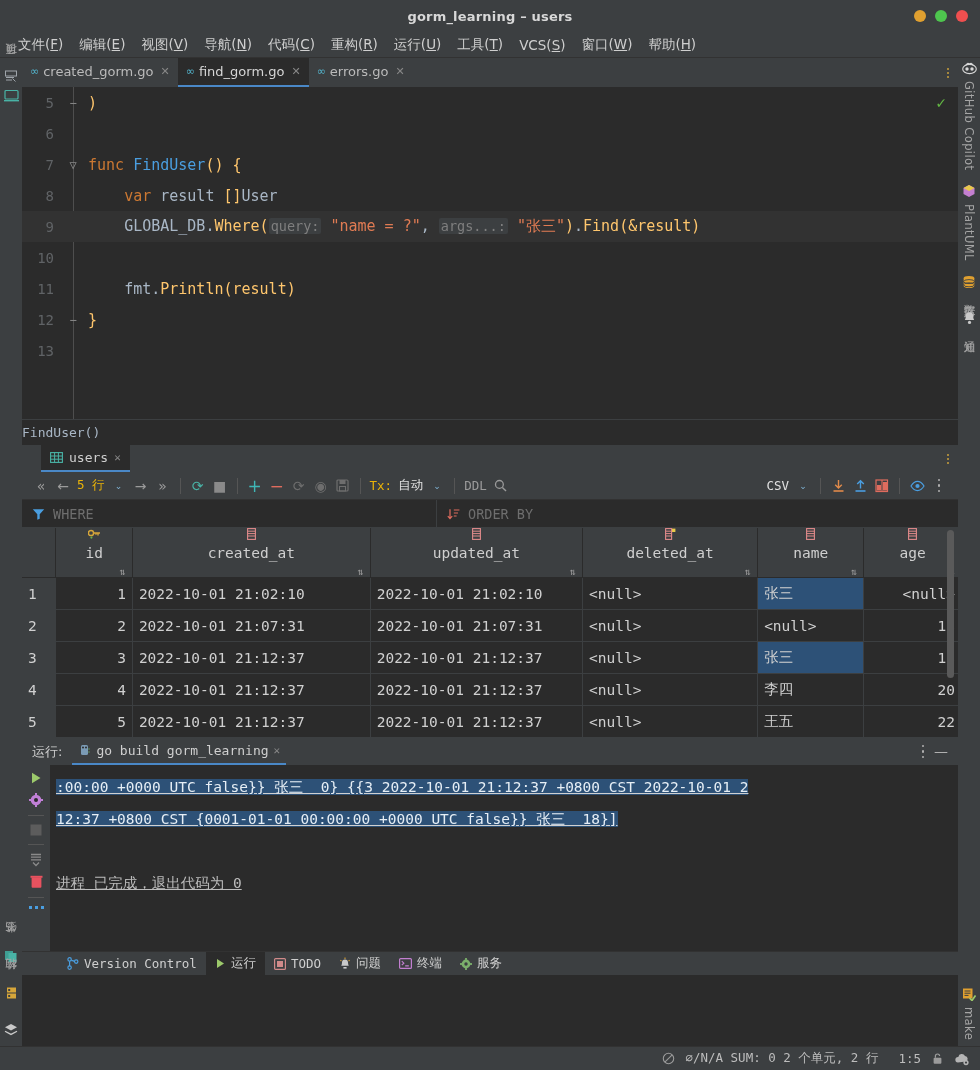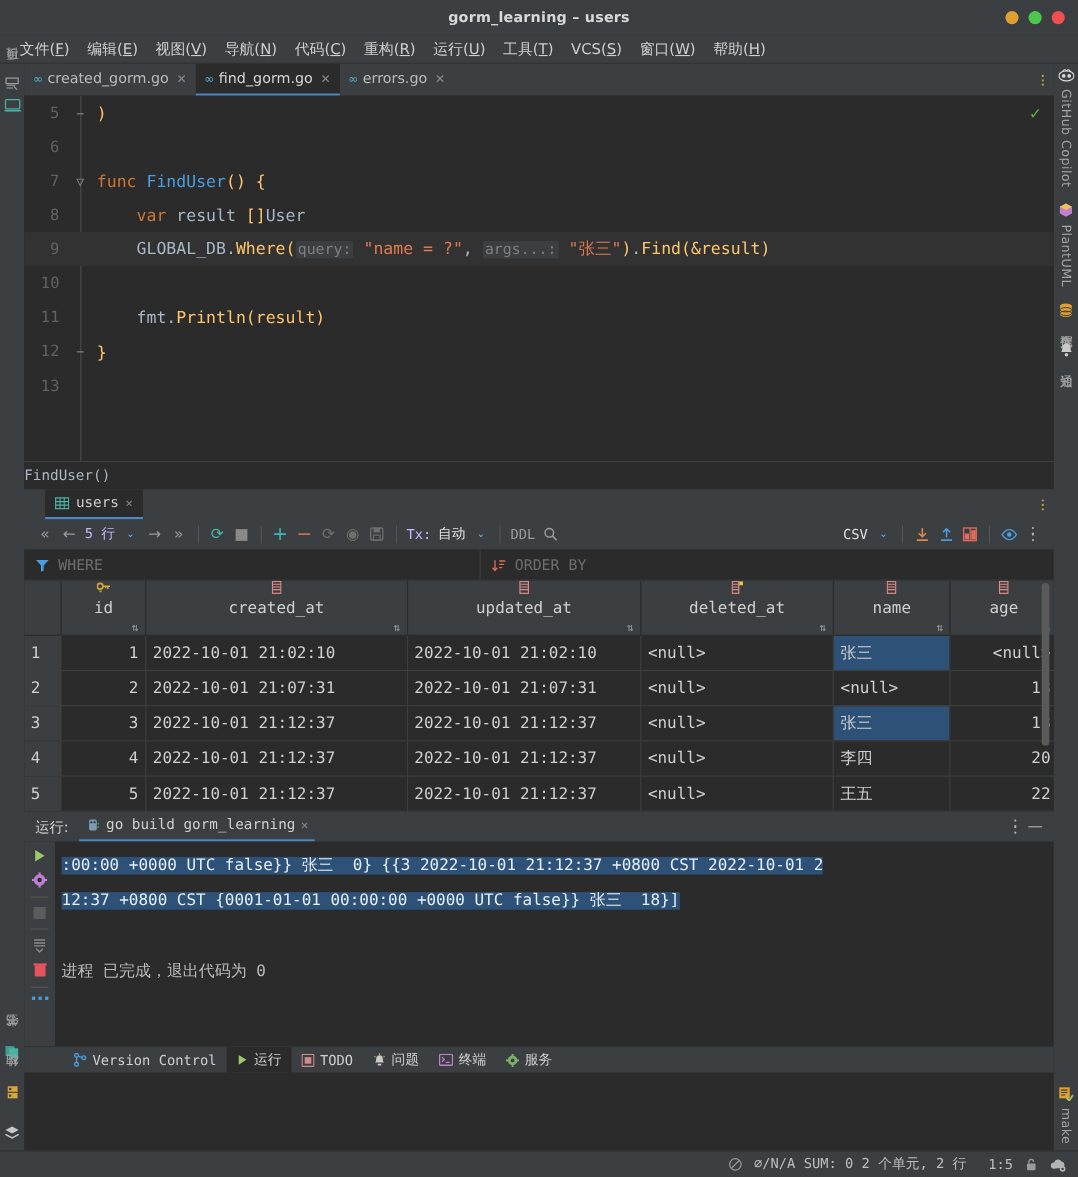--- a/index.html
+++ b/index.html
@@ -175,21 +175,21 @@
     display:flex; align-items:center;
     padding:0 8px; gap:0;
     border-bottom:1px solid #323232;
   }
   .tb-btn {
     display:flex; align-items:center; justify-content:center;
     min-width:22px; height:22px; padding:0 3px;
     color:#9b9b9b; font-size:14px; cursor:default;
   }
   .tb-sep { width:1px; height:16px; background:#555; margin:0 6px; }
-  .tb-label { font-size:12.5px; color:#c4b5fd; padding:0 3px;
+  .tb-label { font-size:12.5px; color:#eab308; padding:0 3px;
               font-family:"DejaVu Sans Mono","Liberation Mono",monospace; }
   .tb-spacer { flex:1; }
   .chev { font-size:9px; color:#7fb3d5; }
 
   
   .filterbar {
     height:28px; min-height:28px; display:flex; background:#2b2b2b;
     border-bottom:1px solid #3c3f41;
   }
   .filter-cell {
@@ -248,21 +248,21 @@
     width:28px; min-width:28px; background:#3c3f41;
     display:flex; flex-direction:column; align-items:center; padding-top:6px; gap:8px;
   }
   .run-gutter .sep { width:16px; height:1px; background:#555; }
   .console {
     flex:1; padding:6px 0 0 6px; overflow:hidden;
     font-family:"DejaVu Sans Mono","Liberation Mono",monospace;
     font-size:14.5px; color:#d0d0d0;
     position:relative;
   }
-  .console .ln { height:32px; line-height:32px; white-space:pre; }
+  .console .ln { height:32px; line-height:32px; white-space:pre;text-decoration:underline; }
   .console .selhl { background:#2d5177; color:#e6eef5; }
   .console .exit { color:#bcbcbc; }
 
   
   .bottombar {
     height:24px; min-height:24px; background:#3c3f41;
     display:flex; align-items:stretch;
     border-top:1px solid #323232;
     padding-left:36px;
   }

